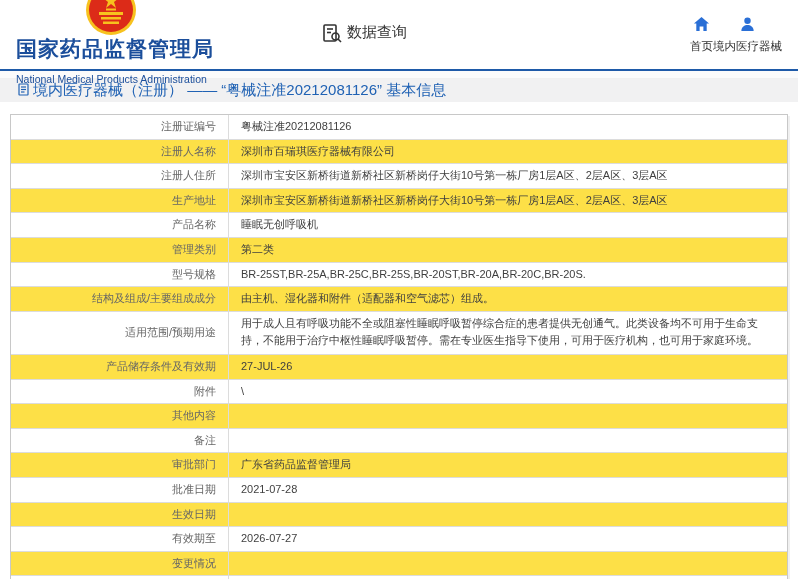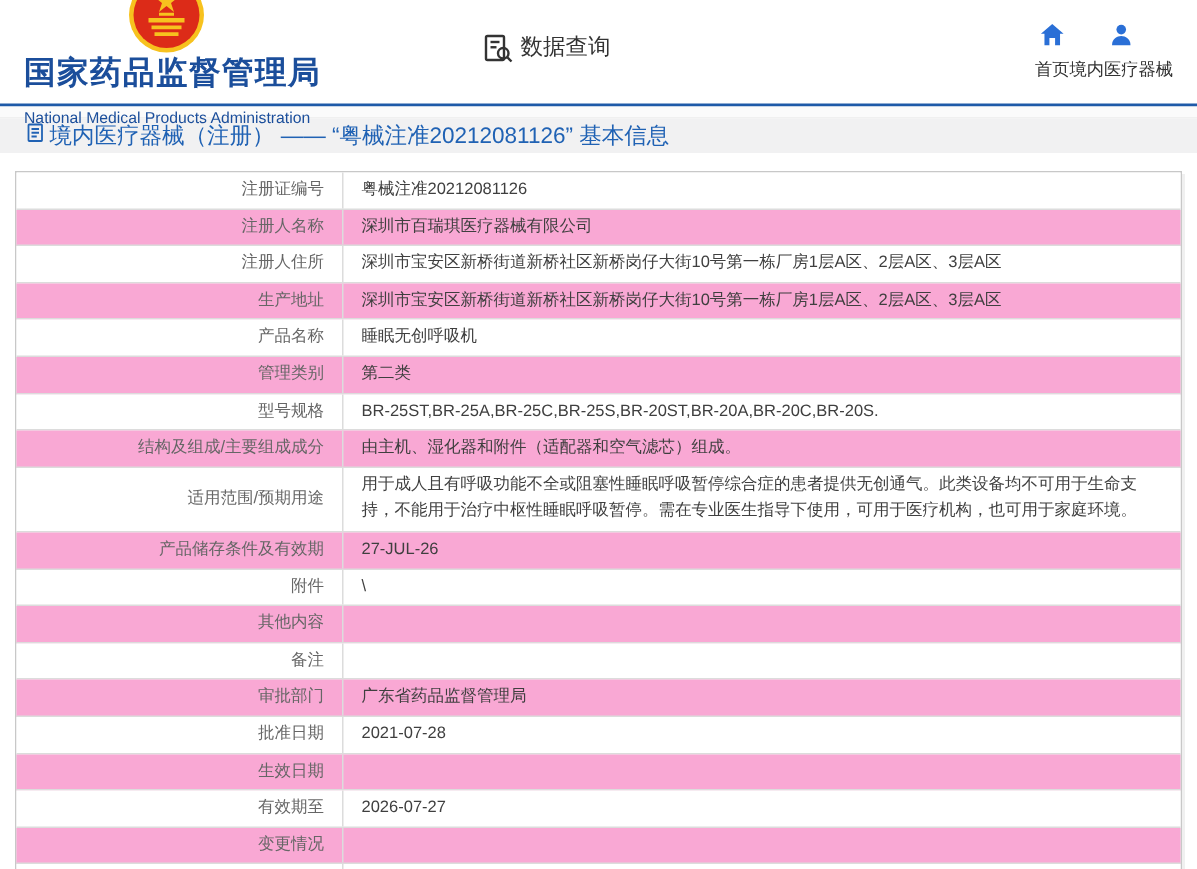--- a/index.html
+++ b/index.html
@@ -74,21 +74,21 @@
     box-shadow: 2px 2px 0 rgba(0,0,0,0.06);
     background: #fff;
   }
   .row {
     display: flex;
     min-height: 23px;
     border-bottom: 1px solid #dcdcdc;
     background: #fff;
   }
   .row:last-child { border-bottom: none; }
-  .row.alt { background: #f9a8d4; }
+  .row.alt { background: #fde047; }
   .cell {
     padding: 3px 12px;
     font-size: 11px;
     line-height: 1.6;
     display: flex;
     align-items: center;
   }
   .label-cell {
     width: 218px;
     flex: none;

